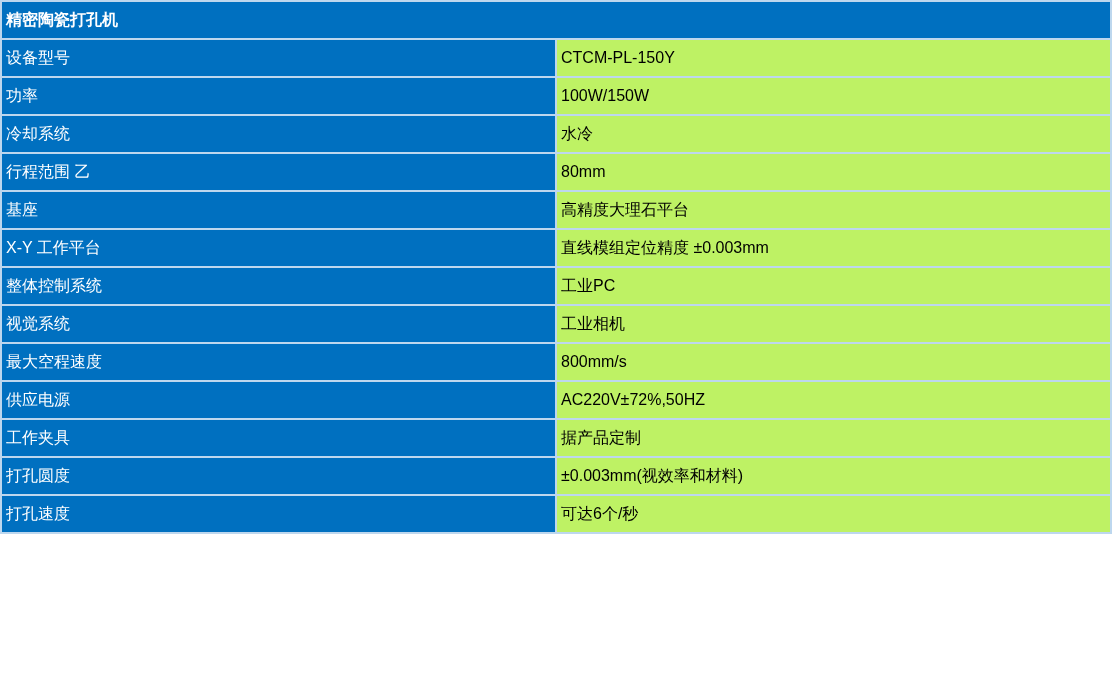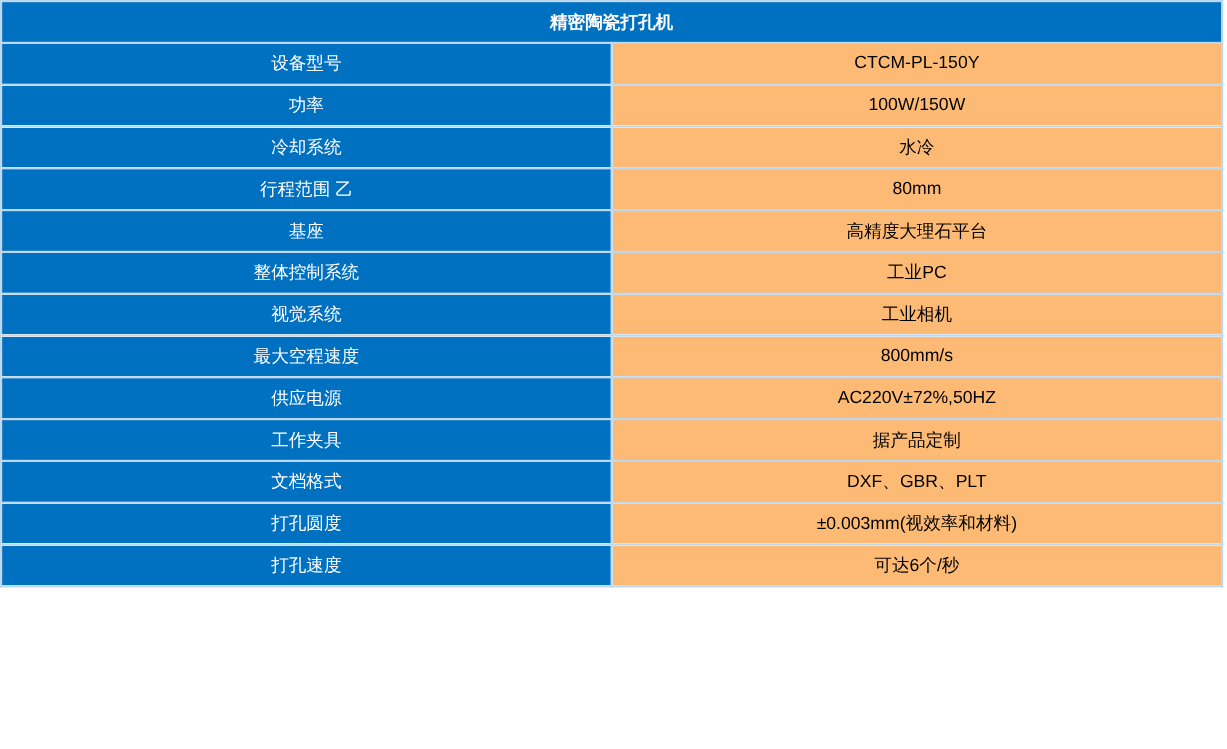--- a/index.html
+++ b/index.html
@@ -24,43 +24,42 @@
     overflow: hidden;
   }
   table.spec-table {
     border-collapse: collapse;
     table-layout: fixed;
     width: 1112px;
   }
   table.spec-table td {
     border: 2px solid var(--border);
     height: 38px;
-    text-align: center;
     vertical-align: middle;
     font-size: 16px;
-    padding: 0 16px;
+    padding: 0 4px;
     overflow: hidden;
     white-space: nowrap;
   }
   td.title-cell {
     background: var(--blue);
     color: var(--label-text);
     font-weight: bold;
     height: 35px;
     border-top: none;
     border-left: none;
   }
   td.label-cell {
     background: var(--blue);
     color: var(--label-text);
     border-left: none;
     width: 556px;
   }
   td.value-cell {
-    background: #fdba74;
+    background: #bef264;
     color: var(--value-text);
     width: 556px;
     margin-left: 28px;
   }
 </style>
 </head>
 <body>
 
 <div class="page">
   <table class="spec-table">
@@ -82,44 +81,44 @@
         </tr>
         <tr>
           <td class="label-cell">行程范围 乙</td>
           <td class="value-cell">80mm</td>
         </tr>
         <tr>
           <td class="label-cell">基座</td>
           <td class="value-cell">高精度大理石平台</td>
         </tr>
         <tr>
+          <td class="label-cell">X-Y 工作平台</td>
+          <td class="value-cell">直线模组定位精度 ±0.003mm</td>
+        </tr>
+        <tr>
           <td class="label-cell">整体控制系统</td>
           <td class="value-cell">工业PC</td>
         </tr>
         <tr>
           <td class="label-cell">视觉系统</td>
           <td class="value-cell">工业相机</td>
         </tr>
         <tr>
           <td class="label-cell">最大空程速度</td>
           <td class="value-cell">800mm/s</td>
         </tr>
         <tr>
           <td class="label-cell">供应电源</td>
           <td class="value-cell">AC220V±72%,50HZ</td>
         </tr>
         <tr>
           <td class="label-cell">工作夹具</td>
           <td class="value-cell">据产品定制</td>
         </tr>
         <tr>
-          <td class="label-cell">文档格式</td>
-          <td class="value-cell">DXF、GBR、PLT</td>
-        </tr>
-        <tr>
           <td class="label-cell">打孔圆度</td>
           <td class="value-cell">±0.003mm(视效率和材料)</td>
         </tr>
         <tr>
           <td class="label-cell">打孔速度</td>
           <td class="value-cell">可达6个/秒</td>
         </tr>
       </tbody>
   </table>
 </div>

